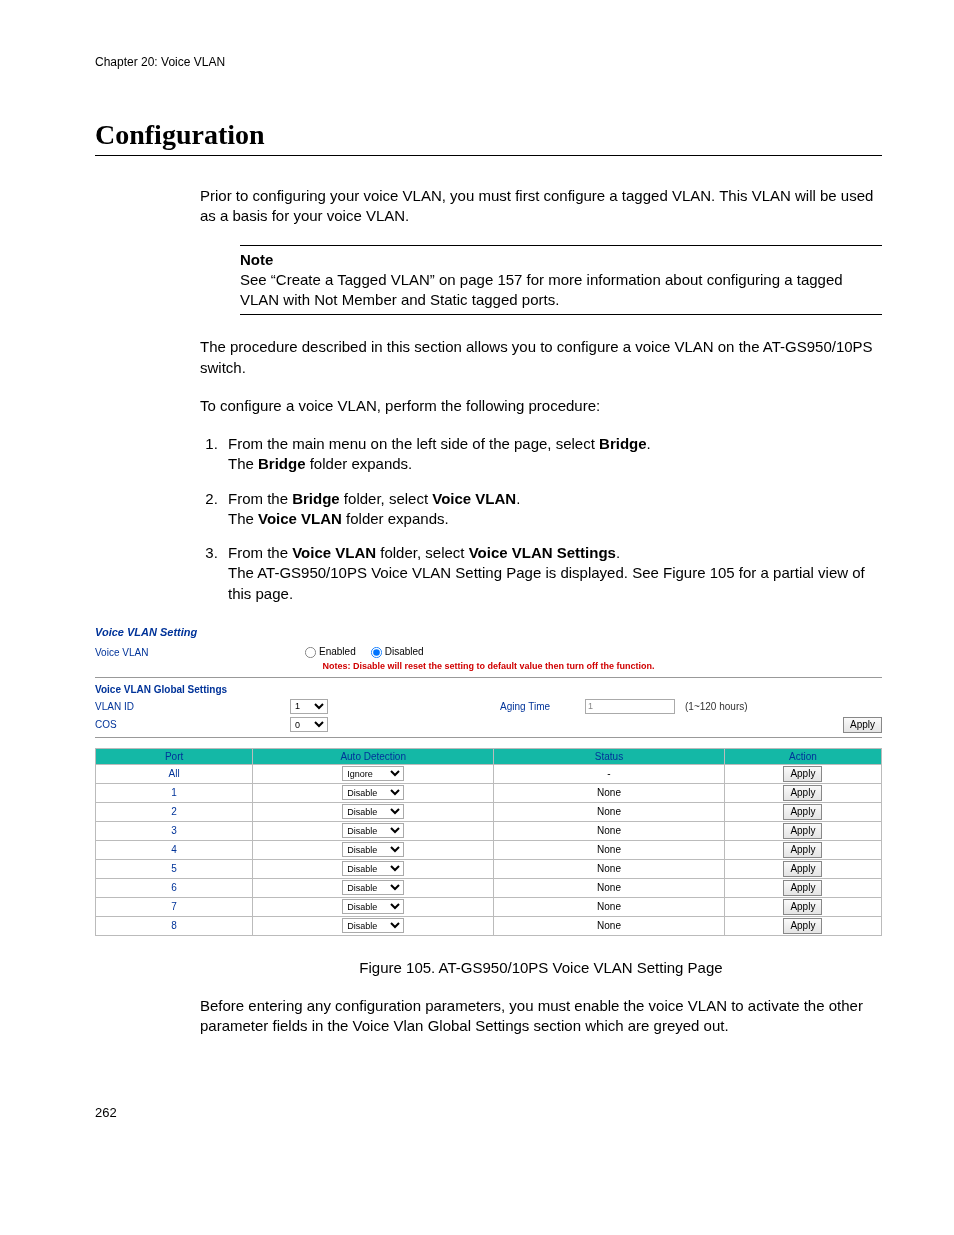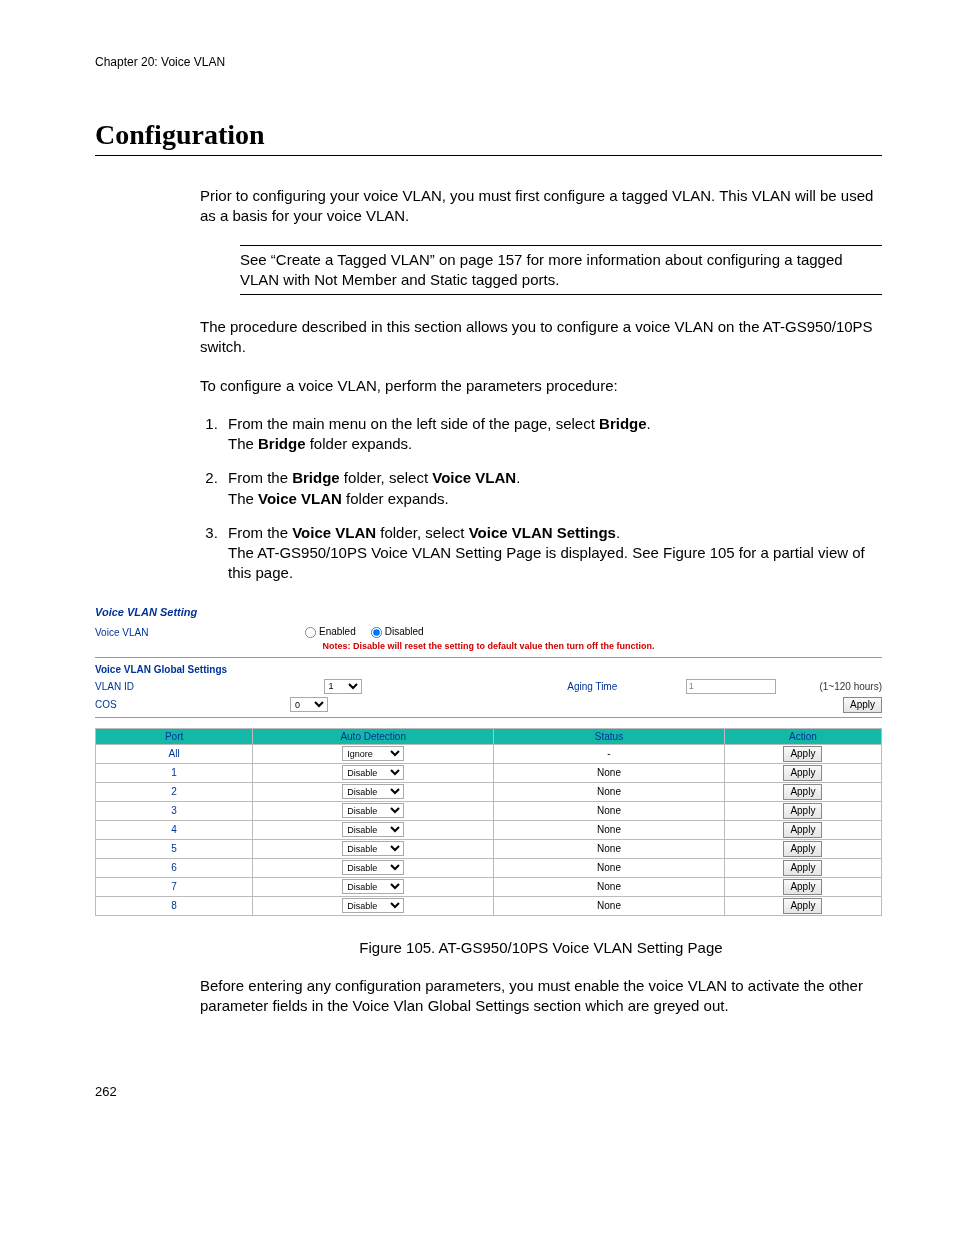--- a/index.html
+++ b/index.html
@@ -95,21 +95,20 @@
     background: linear-gradient(#fafafa,#e4e4e4);
     border-radius: 0;
     cursor: pointer;
     font-family: Arial, sans-serif;
   }
   .fig-radio { transform: scale(0.85); margin: 0 2px 0 0; vertical-align: middle; }
   .global-row {
     display: flex;
     align-items: center;
     margin-bottom: 3px;
-    justify-content: space-between;
   }
   .global-row .col1 { width: 195px; }
   .global-row .col2 { width: 210px; }
   .global-row .col3 { width: 85px; }
   .global-row .col4 { width: 100px; }
   .global-row .col5 { font-size: 10px; color: #333; }
   .apply-right { margin-left: auto; }
   
   table.port-table {
     width: 100%;
@@ -150,26 +149,27 @@
   <div class="chapter-header">Chapter 20: Voice VLAN</div>
 
   <h1 class="section-title">Configuration</h1>
   <hr class="title-rule">
 
   <div class="body-col">
     <p>Prior to configuring your voice VLAN, you must first configure a tagged VLAN. This VLAN will be used as a basis for your voice VLAN.</p>
 
     <div class="note-block">
       <hr class="note-rule">
+      <div class="note-label">Note</div>
       <div>See “Create a Tagged VLAN” on page 157 for more information about configuring a tagged VLAN with Not Member and Static tagged ports.</div>
       <hr class="note-rule" style="margin-top:4px;">
     </div>
 
     <p>The procedure described in this section allows you to configure a voice VLAN on the AT-GS950/10PS switch.</p>
-    <p>To configure a voice VLAN, perform the parameters procedure:</p>
+    <p>To configure a voice VLAN, perform the following procedure:</p>
 
     <ol class="steps">
       <li>
         <span>From the main menu on the left side of the page, select </span><span class="b">Bridge</span><span>.</span><br>
         <span>The </span><span class="b">Bridge</span><span> folder expands.</span>
       </li>
       <li>
         <span>From the </span><span class="b">Bridge</span><span> folder, select </span><span class="b">Voice VLAN</span><span>.</span><br>
         <span>The </span><span class="b">Voice VLAN</span><span> folder expands.</span>
       </li>

